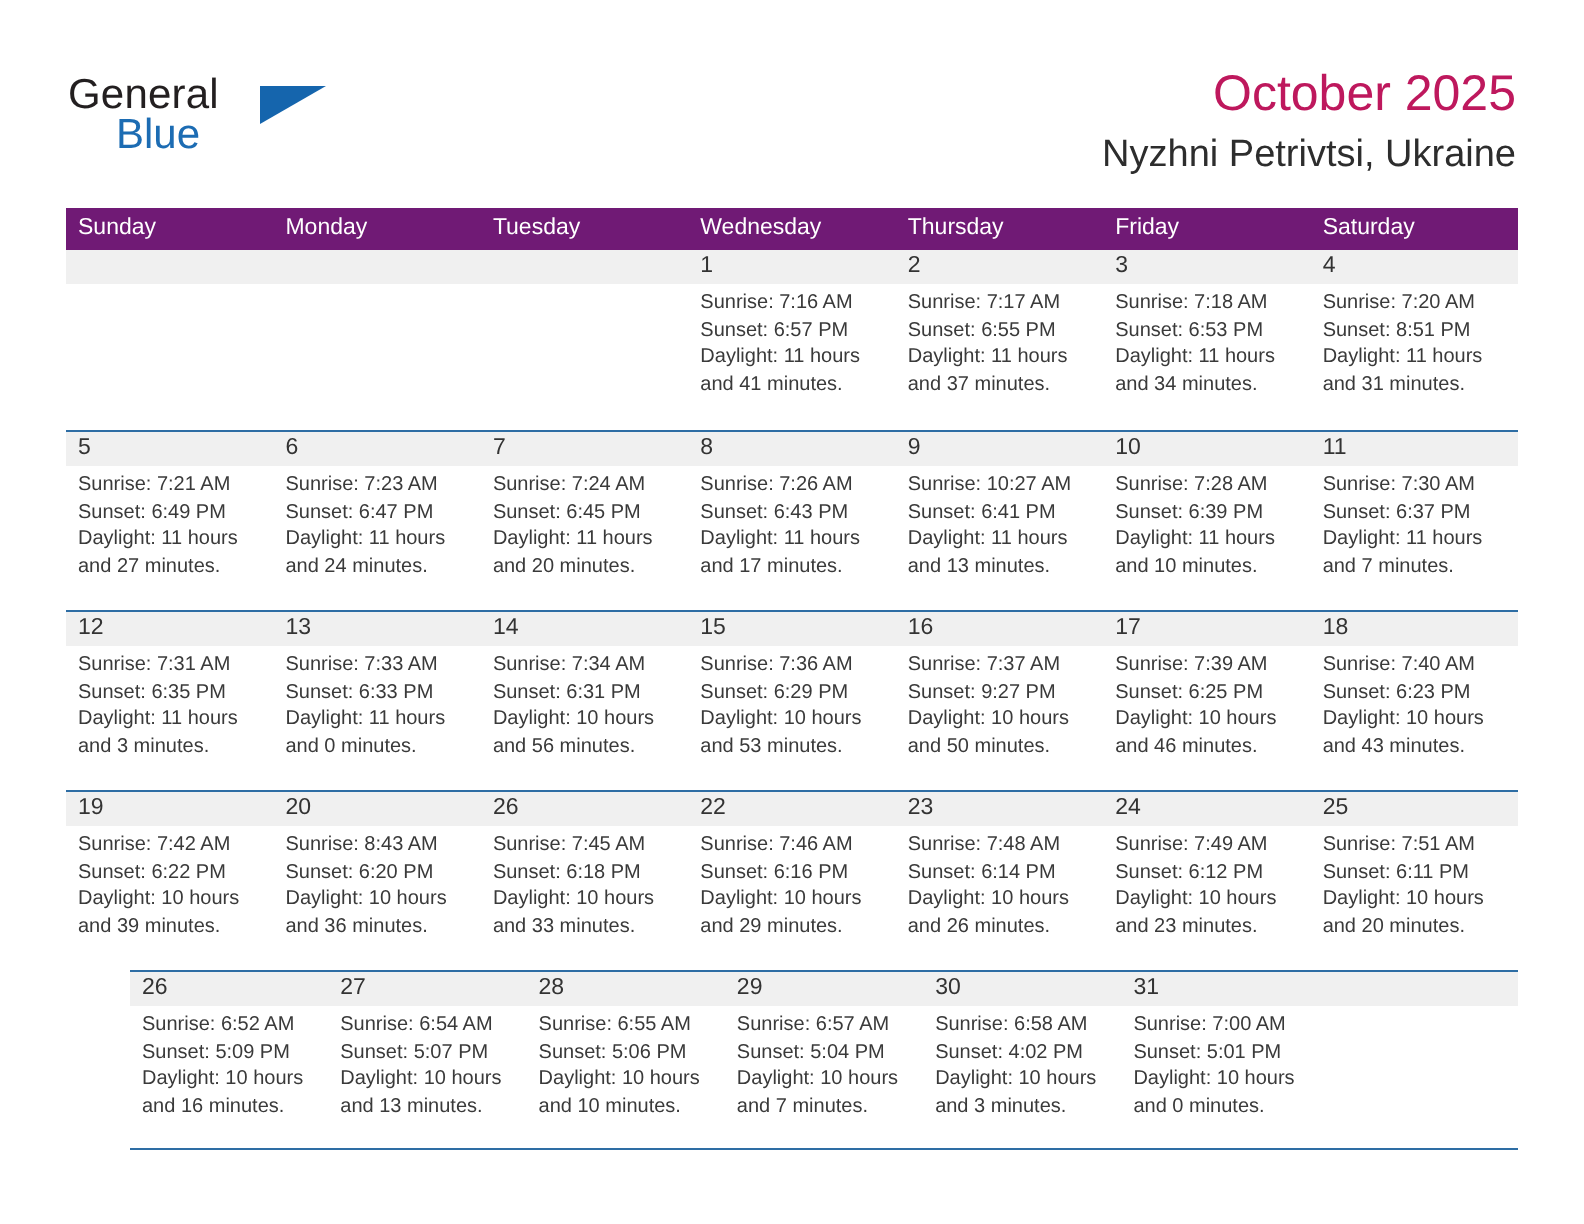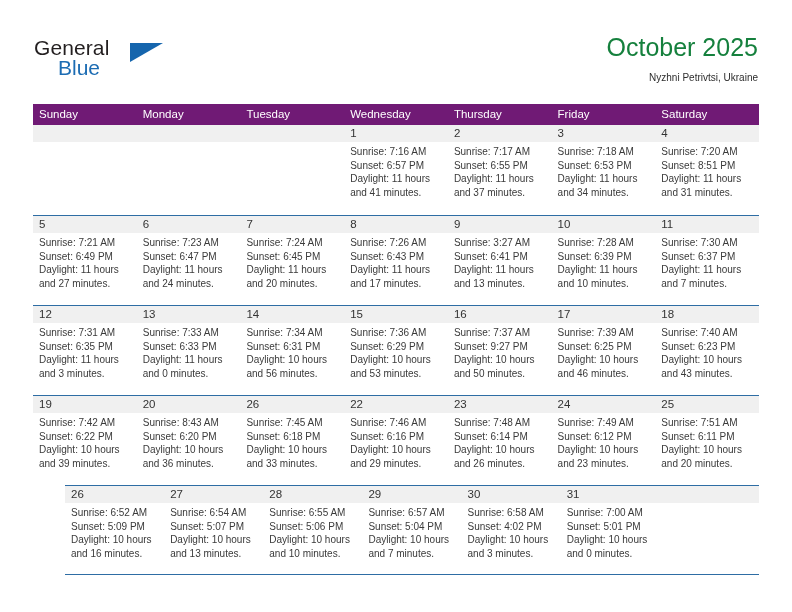--- a/index.html
+++ b/index.html
@@ -68,26 +68,26 @@
 
   .title-block {
     position: absolute;
     right: 34px;
     top: 32px;
     text-align: right;
   }
   .cal-title {
     font-size: 25px;
     font-weight: normal;
-    color: #15803d;
+    color: #be185d;
     line-height: 30px;
     white-space: nowrap;
   }
   .cal-subtitle {
-    font-size: 10px;
+    font-size: 19px;
     color: #2d2d2d;
     line-height: 20px;
     margin-top: 6px;
     white-space: nowrap;
   }
 
   
   .calendar {
     position: absolute;
     left: 33px;
@@ -296,21 +296,21 @@
           <div>Sunset: 6:43 PM</div>
           <div>Daylight: 11 hours</div>
           <div>and 17 minutes.</div>
         </div>
       </div>
       <div class="daycell">
         <div class="day-number-band">
             <span class="day-number">9</span>
           </div>
         <div class="day-info">
-          <div>Sunrise: 3:27 AM</div>
+          <div>Sunrise: 10:27 AM</div>
           <div>Sunset: 6:41 PM</div>
           <div>Daylight: 11 hours</div>
           <div>and 13 minutes.</div>
         </div>
       </div>
       <div class="daycell">
         <div class="day-number-band">
             <span class="day-number">10</span>
           </div>
         <div class="day-info">

